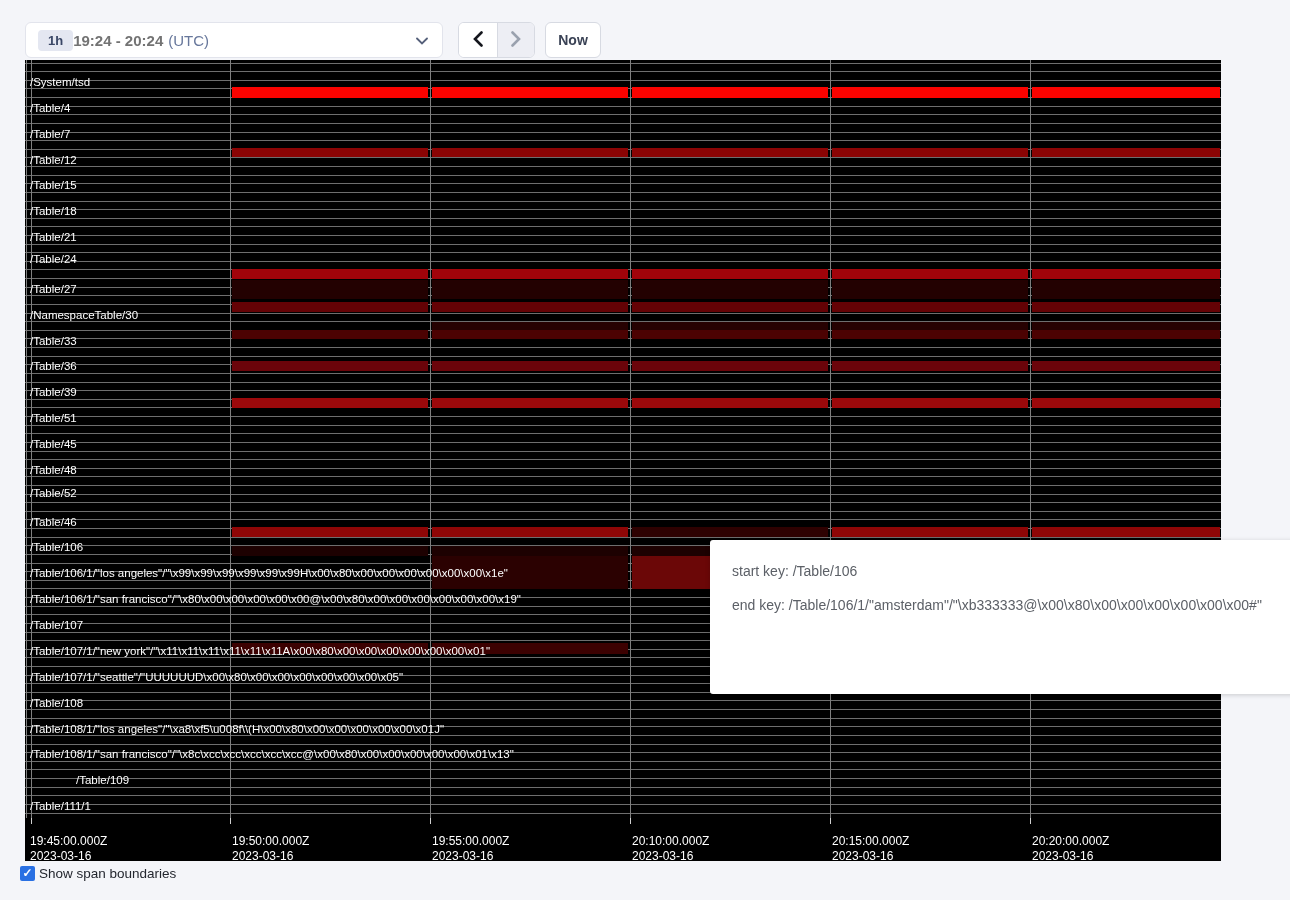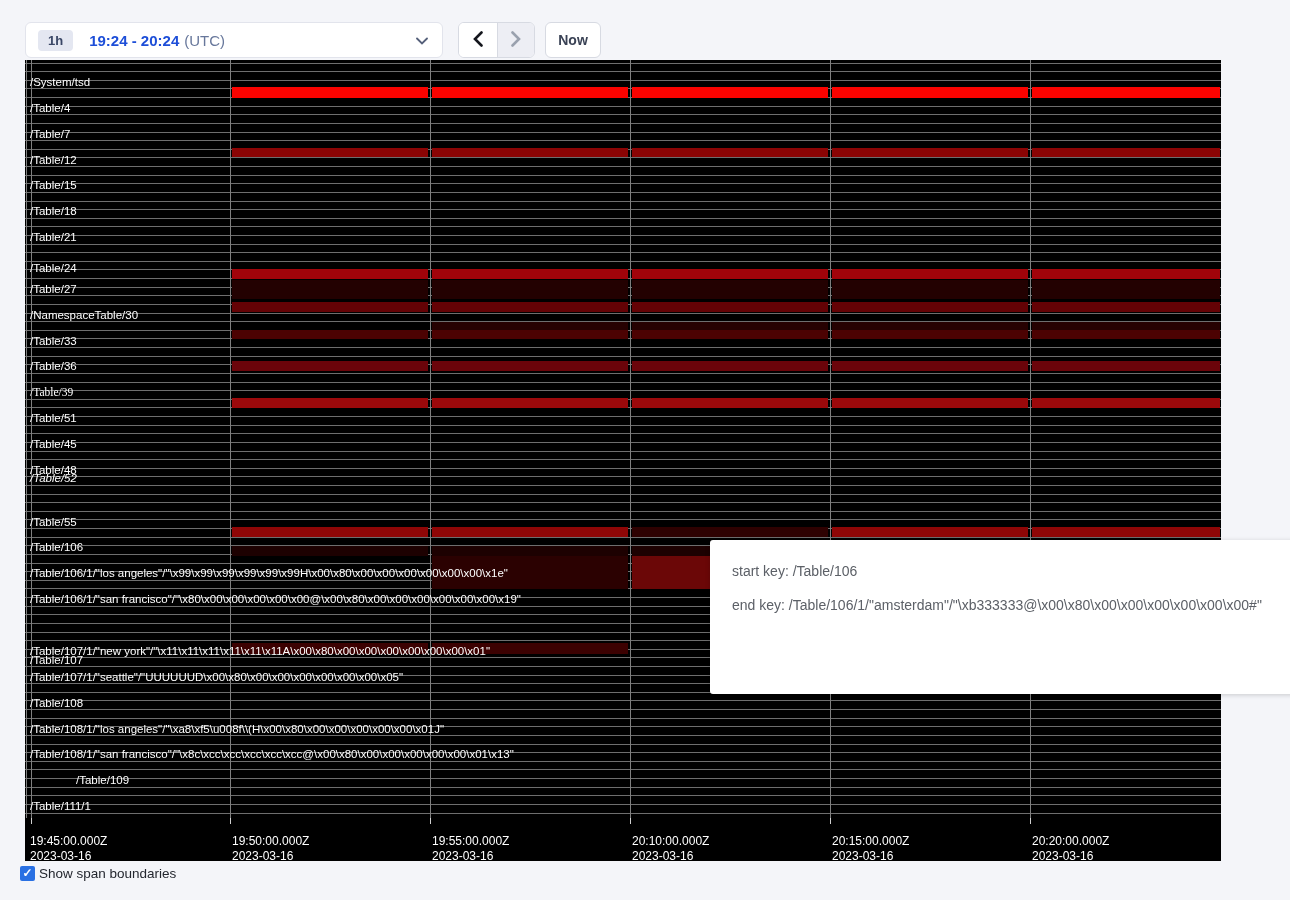--- a/index.html
+++ b/index.html
@@ -6,21 +6,21 @@
   html,body { width:1290px; height:900px; }
   body { font-family:"Liberation Sans", sans-serif; }
   .page { position:relative; width:1290px; height:900px; background:#f4f5f9; overflow:hidden; }
 
   
   .time-selector { position:absolute; left:25px; top:22px; width:418px; height:36px;
     background:#fff; border:1px solid #e2e4ec; border-radius:6px;
     display:flex; align-items:center; padding:0 14px 0 12px; cursor:pointer; }
   .preset-badge { background:#e4e7f1; color:#3a4766; font-size:13px; font-weight:bold;
     padding:4px 10px; border-radius:4px; line-height:1; }
-  .range-text { margin-left:16px; font-size:15px; font-weight:bold; color:#1d4ed8; }
+  .range-text { font-size:15px; font-weight:bold; color:#737373; }
   .range-suffix { margin-left:5px; font-size:15px; color:#67779b; font-weight:normal; }
   .chev-spacer { flex:1; }
 
   .nav-group { position:absolute; left:458px; top:22px; width:77px; height:36px;
     display:flex; border:1px solid #d7dae2; border-radius:6px; overflow:hidden; background:#fff; }
   .nav-btn { width:38px; height:100%; display:flex; align-items:center; justify-content:center;
     background:#fff; border:none; cursor:pointer; }
   .nav-btn.next { background:#edeef4; border-left:1px solid #d7dae2; cursor:default; }
 
   .now-button { position:absolute; left:545px; top:22px; width:56px; height:36px;
@@ -244,35 +244,35 @@
         <div class="vline" style="left: 605px; background: rgb(127, 127, 127);"></div>
         <div class="vline" style="left: 805px; background: rgb(127, 127, 127);"></div>
         <div class="vline" style="left: 1005px; background: rgb(127, 127, 127);"></div>
         <div class="rowlabel" style="top: 16px;">/System/tsd</div>
         <div class="rowlabel" style="top: 41.86px;">/Table/4</div>
         <div class="rowlabel" style="top: 67.72px;">/Table/7</div>
         <div class="rowlabel" style="top: 93.58px;">/Table/12</div>
         <div class="rowlabel" style="top: 119.44px;">/Table/15</div>
         <div class="rowlabel" style="top: 145.3px;">/Table/18</div>
         <div class="rowlabel" style="top: 171.16px;">/Table/21</div>
-        <div class="rowlabel" style="top: 202px;">/Table/24</div>
+        <div class="rowlabel" style="top: 193px;">/Table/24</div>
         <div class="rowlabel" style="top: 222.88px;">/Table/27</div>
         <div class="rowlabel" style="top: 248.74px;">/NamespaceTable/30</div>
         <div class="rowlabel" style="top: 274.6px;">/Table/33</div>
         <div class="rowlabel" style="top: 300.46px;">/Table/36</div>
-        <div class="rowlabel" style="top: 326.32px; font-family: Liberation Serif, serif;">/Table/39</div>
+        <div class="rowlabel" style="top: 326.32px;">/Table/39</div>
         <div class="rowlabel" style="top: 352.18px;">/Table/51</div>
         <div class="rowlabel" style="top: 378.04px;">/Table/45</div>
         <div class="rowlabel" style="top: 403.9px;">/Table/48</div>
-        <div class="rowlabel" style="top: 412px; font-style: italic;">/Table/52</div>
-        <div class="rowlabel" style="top: 455.62px;">/Table/55</div>
+        <div class="rowlabel" style="top: 427px;">/Table/52</div>
+        <div class="rowlabel" style="top: 455.62px;">/Table/46</div>
         <div class="rowlabel" style="top: 481.48px;">/Table/106</div>
         <div class="rowlabel" style="top: 507.34px;">/Table/106/1/"los angeles"/"\x99\x99\x99\x99\x99\x99H\x00\x80\x00\x00\x00\x00\x00\x00\x1e"</div>
         <div class="rowlabel" style="top: 533.2px;">/Table/106/1/"san francisco"/"\x80\x00\x00\x00\x00\x00@\x00\x80\x00\x00\x00\x00\x00\x00\x19"</div>
-        <div class="rowlabel" style="top: 559.06px; margin-top: 35px;">/Table/107</div>
+        <div class="rowlabel" style="top: 559.06px;">/Table/107</div>
         <div class="rowlabel" style="top: 584.92px;">/Table/107/1/"new york"/"\x11\x11\x11\x11\x11\x11A\x00\x80\x00\x00\x00\x00\x00\x00\x01"</div>
         <div class="rowlabel" style="top: 610.78px;">/Table/107/1/"seattle"/"UUUUUUD\x00\x80\x00\x00\x00\x00\x00\x00\x05"</div>
         <div class="rowlabel" style="top: 636.64px;">/Table/108</div>
         <div class="rowlabel" style="top: 662.5px;">/Table/108/1/"los angeles"/"\xa8\xf5\u008f\\(H\x00\x80\x00\x00\x00\x00\x00\x01J"</div>
         <div class="rowlabel" style="top: 688.36px;">/Table/108/1/"san francisco"/"\x8c\xcc\xcc\xcc\xcc\xcc@\x00\x80\x00\x00\x00\x00\x00\x01\x13"</div>
         <div class="rowlabel" style="top: 714.22px; margin-left: 46px;">/Table/109</div>
         <div class="rowlabel" style="top: 740.08px;">/Table/111/1</div>
       </div>
     <div id="axis">
         <div class="tick" style="left: 6px;"></div>

